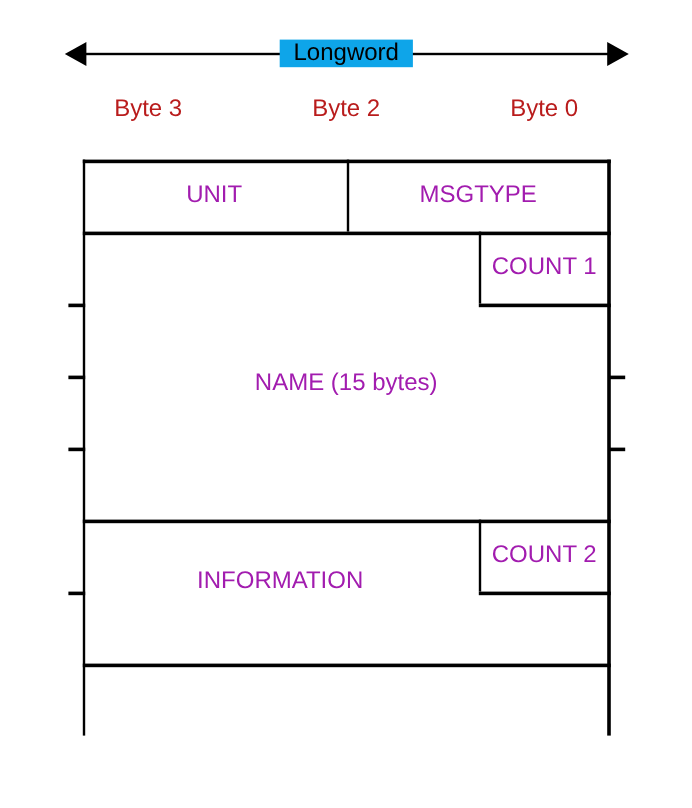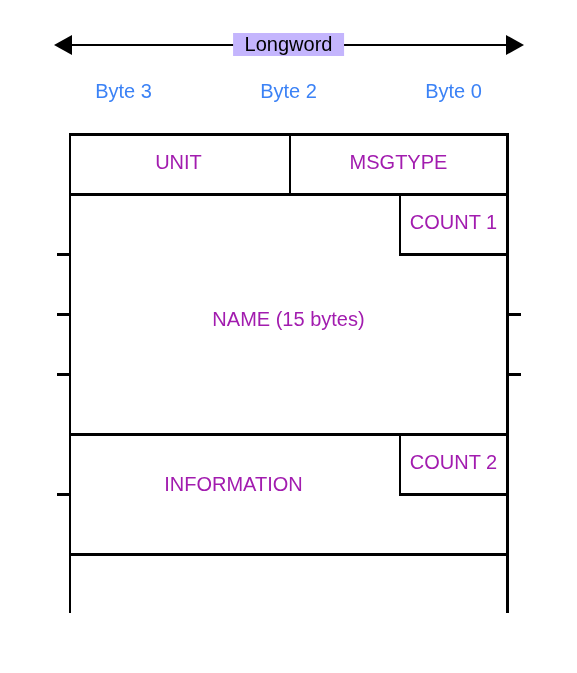--- a/index.html
+++ b/index.html
@@ -47,32 +47,32 @@
       height: 0;
       border-left: 18px solid #000;
       border-top: 10px solid transparent;
       border-bottom: 10px solid transparent;
     }
     .arrow-label {
       position: absolute;
       left: 50%;
       top: 3px;
       transform: translateX(-50%);
-      background: #c4b5fd;
+      background: #0ea5e9;
       padding: 0 12px;
       font-size: 20px;
       color: #000;
     }
     .byte-labels {
       display: flex;
       width: 440px;
       margin: 0 auto 30px;
       justify-content: space-between;
       font-size: 20px;
-      color: #3b82f6;
+      color: #b91c1c;
     }
     .byte-label {
       width: 25%;
       text-align: center;
     }
     .diagram {
       position: relative;
       width: 440px;
       height: 480px;
       margin: 0 auto;

